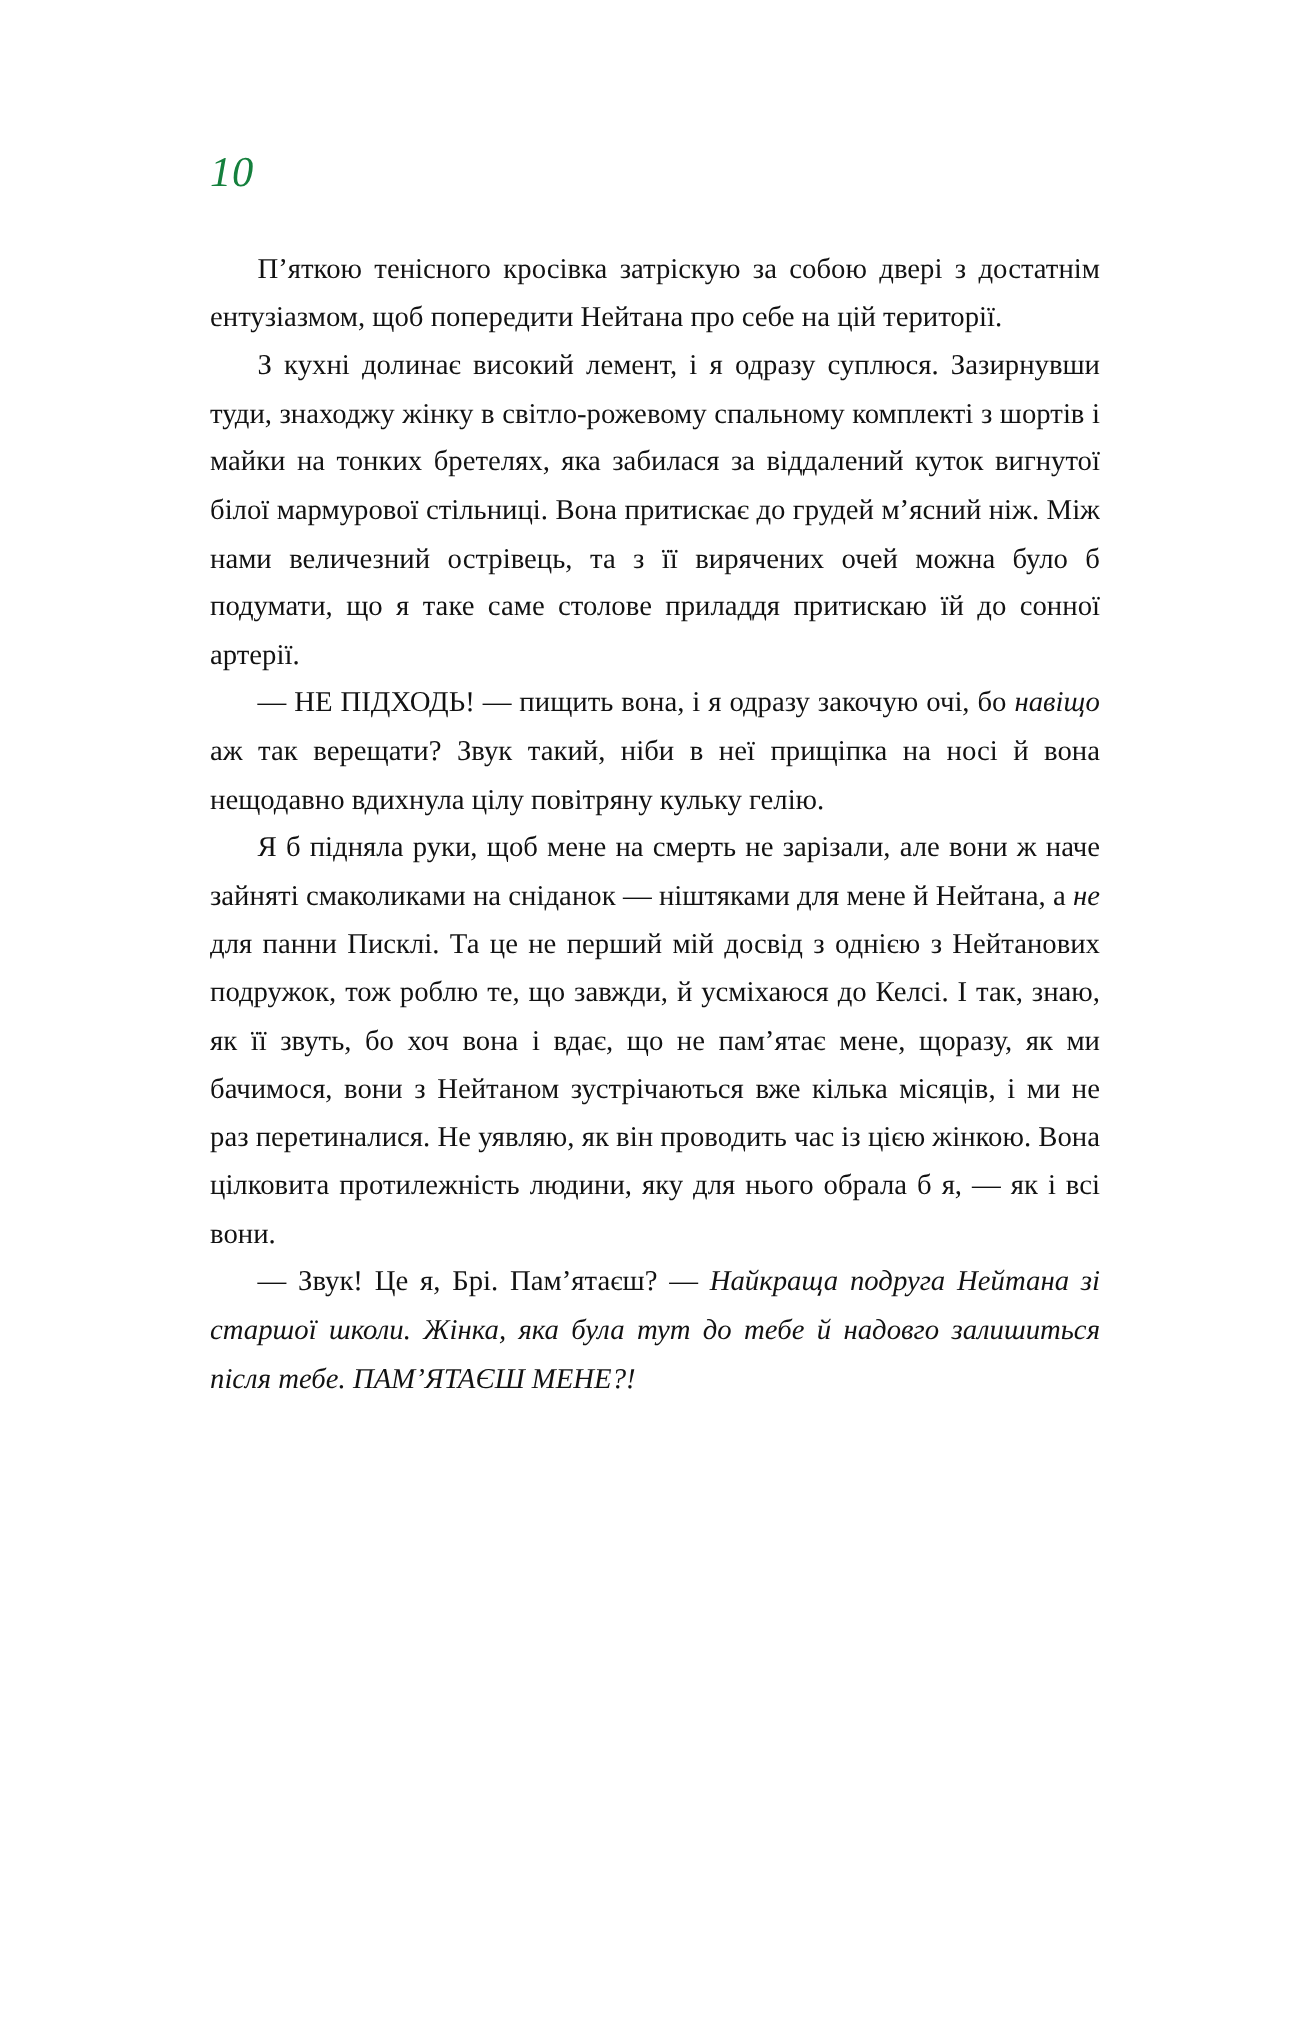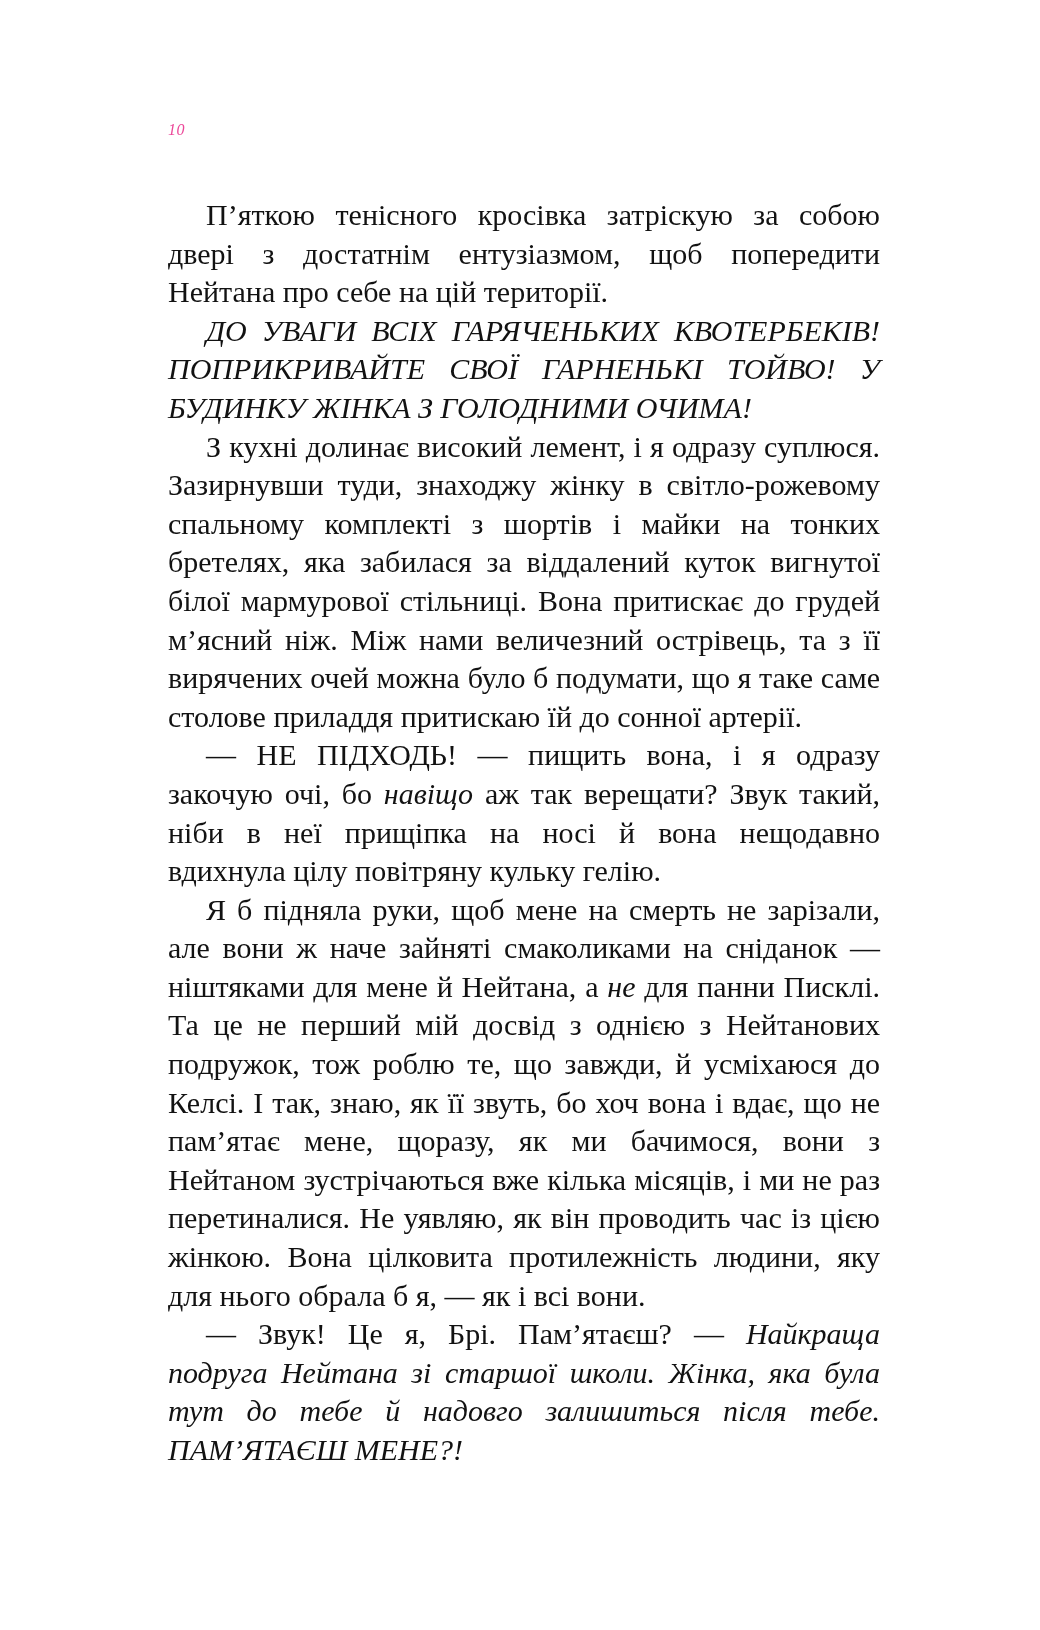--- a/index.html
+++ b/index.html
@@ -19,31 +19,31 @@
     width: 1040px;
     height: 1630px;
     background: #ffffff;
     box-sizing: border-box;
   }
   .folio {
     position: absolute;
     left: 168px;
     top: 122px;
     font-style: italic;
-    font-size: 16px;
+    font-size: 34px;
     line-height: 1;
-    color: #ec4899;
+    color: #15803d;
     letter-spacing: 0.5px;
   }
   .textblock {
     position: absolute;
     left: 168px;
     top: 196px;
     width: 712px;
-    font-size: 30px;
+    font-size: 23px;
     line-height: 38.6px;
     text-align: justify;
     text-justify: inter-word;
     color: #121212;
     -webkit-hyphens: none;
     hyphens: none;
   }
   p.para {
     margin: 0;
     text-indent: 38px;
@@ -74,23 +74,20 @@
 <div class="page">
 
   <div class="folio">10</div>
 
   <div class="textblock">
 
     <p class="para nostretch">
       <span>П’яткою тенісного кросівка затріскую за собою двері з достатнім ентузіазмом, щоб попередити Нейтана про себе на цій території.</span>
     </p>
 
-    <p class="para caps-ital nostretch">
-      <span class="ital">ДО УВАГИ ВСІХ ГАРЯЧЕНЬКИХ КВОТЕРБЕКІВ! ПОПРИКРИВАЙТЕ СВОЇ ГАРНЕНЬКІ ТОЙВО! У БУДИНКУ ЖІНКА З ГОЛОДНИМИ ОЧИМА!</span>
-    </p>
 
     <p class="para nostretch">
       <span>З кухні долинає високий лемент, і я одразу суплюся. Зазирнувши туди, знаходжу жінку в світло-рожевому спальному комплекті з шортів і майки на тонких бретелях, яка забилася за віддалений куток вигнутої білої мармурової стільниці. Вона притискає до грудей м’ясний ніж. Між нами величезний острівець, та з її вирячених очей можна було б подумати, що я таке саме столове приладдя притискаю їй до сонної артерії.</span>
     </p>
 
     <p class="para nostretch">
       <span>— НЕ ПІДХОДЬ! — пищить вона, і я одразу закочую очі, бо </span><span class="ital">навіщо</span><span> аж так верещати? Звук такий, ніби в неї прищіпка на носі й вона нещодавно вдихнула цілу повітряну кульку гелію.</span>
     </p>
 
     <p class="para nostretch">

